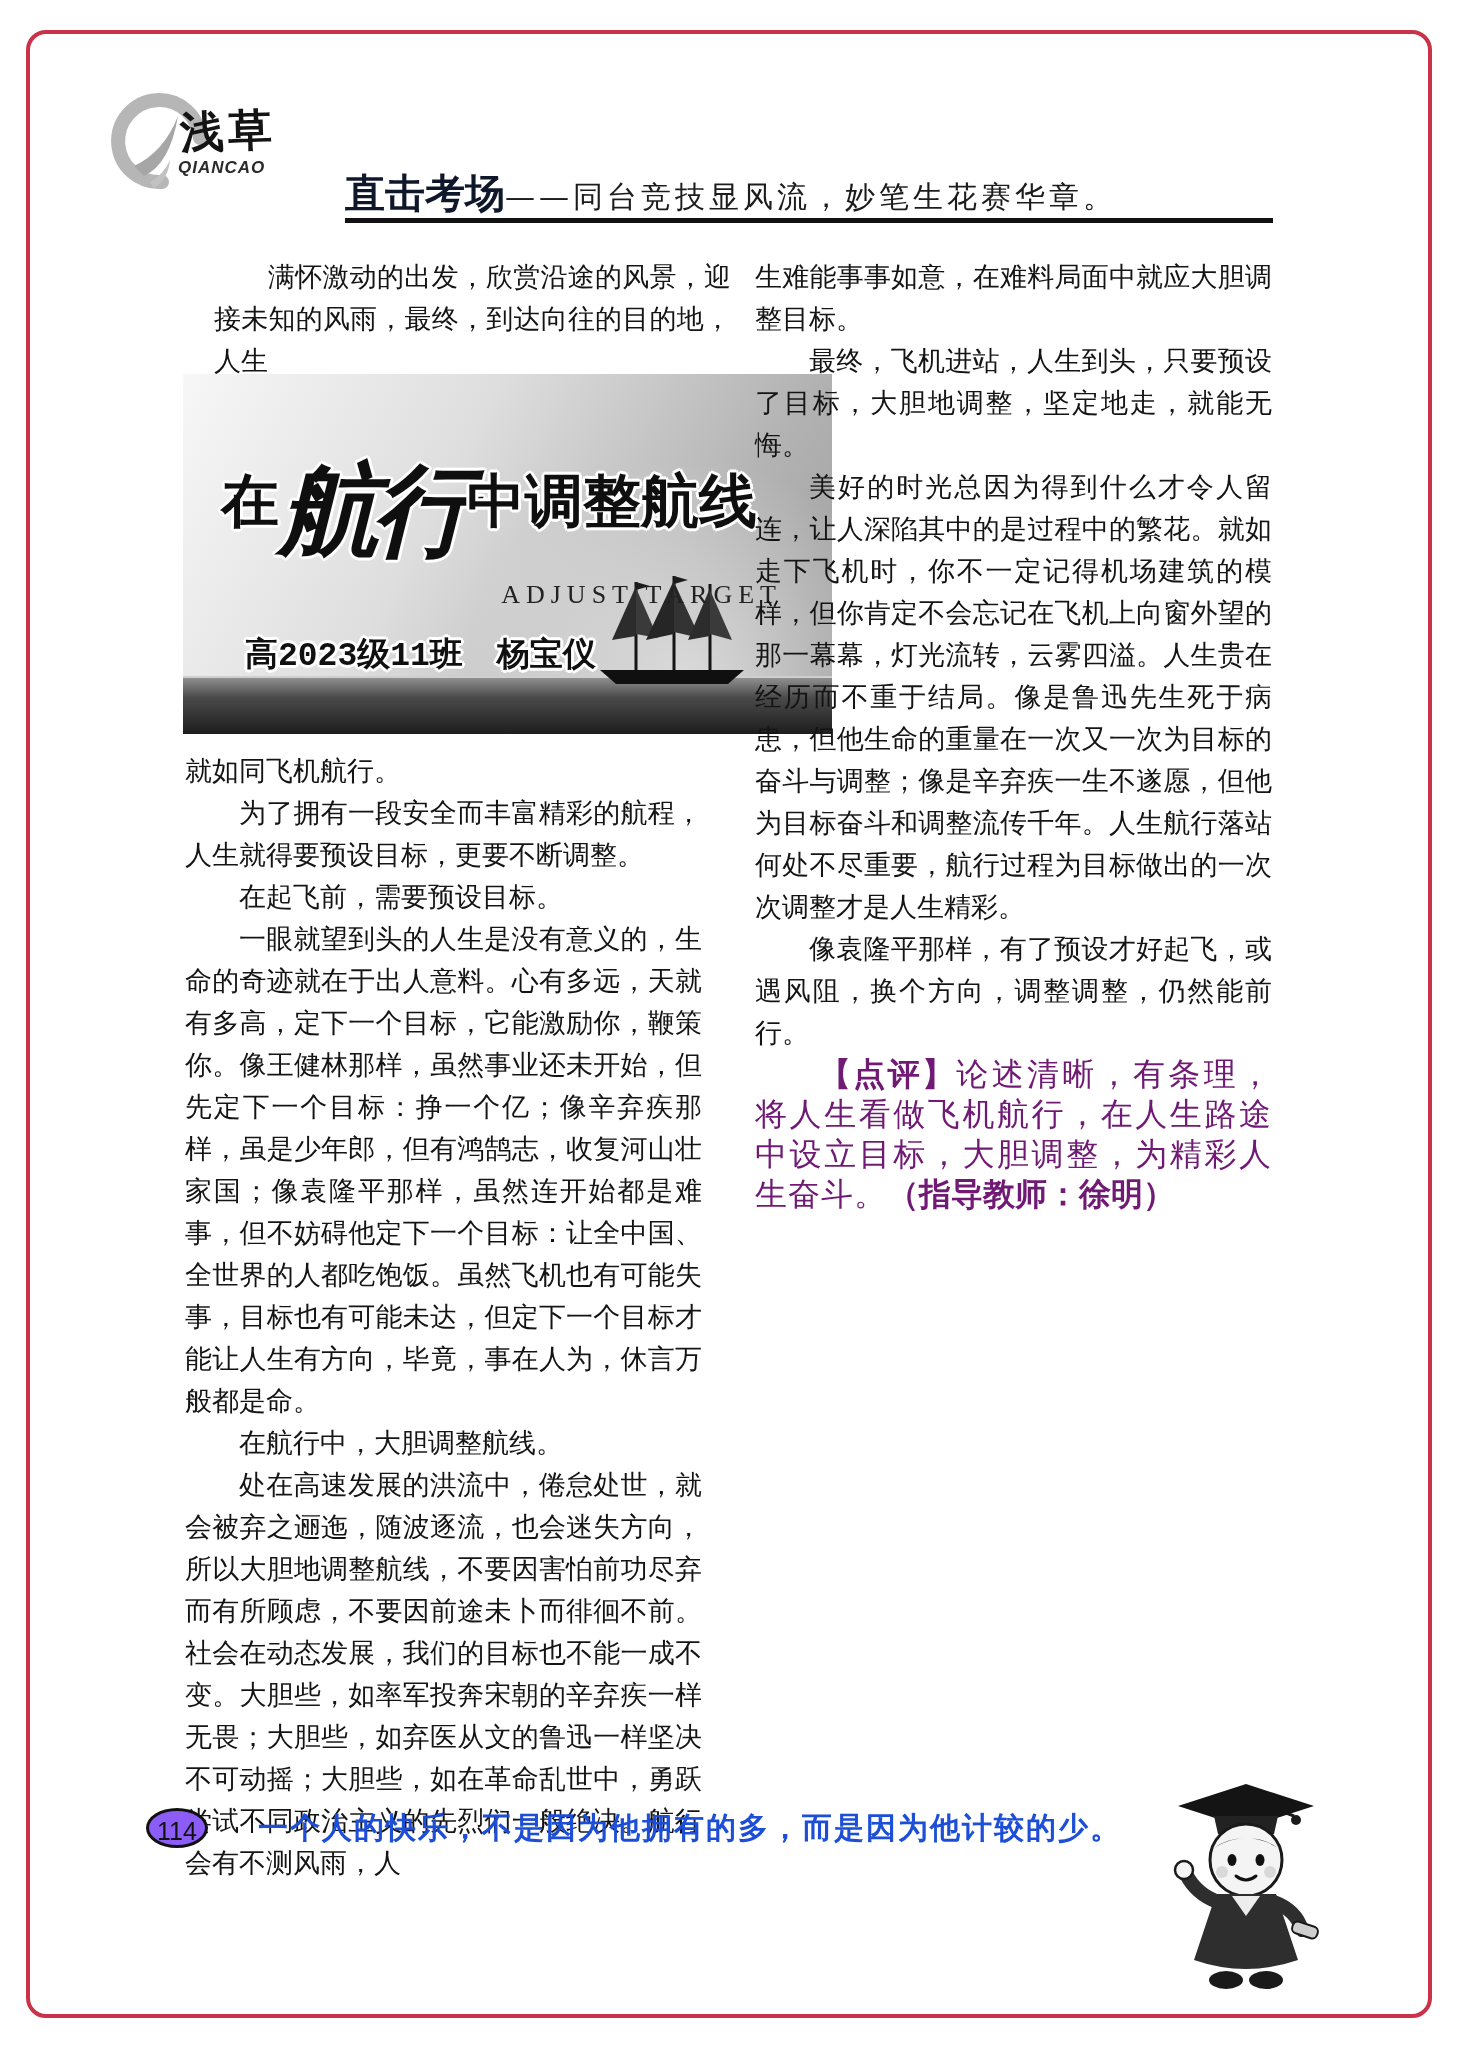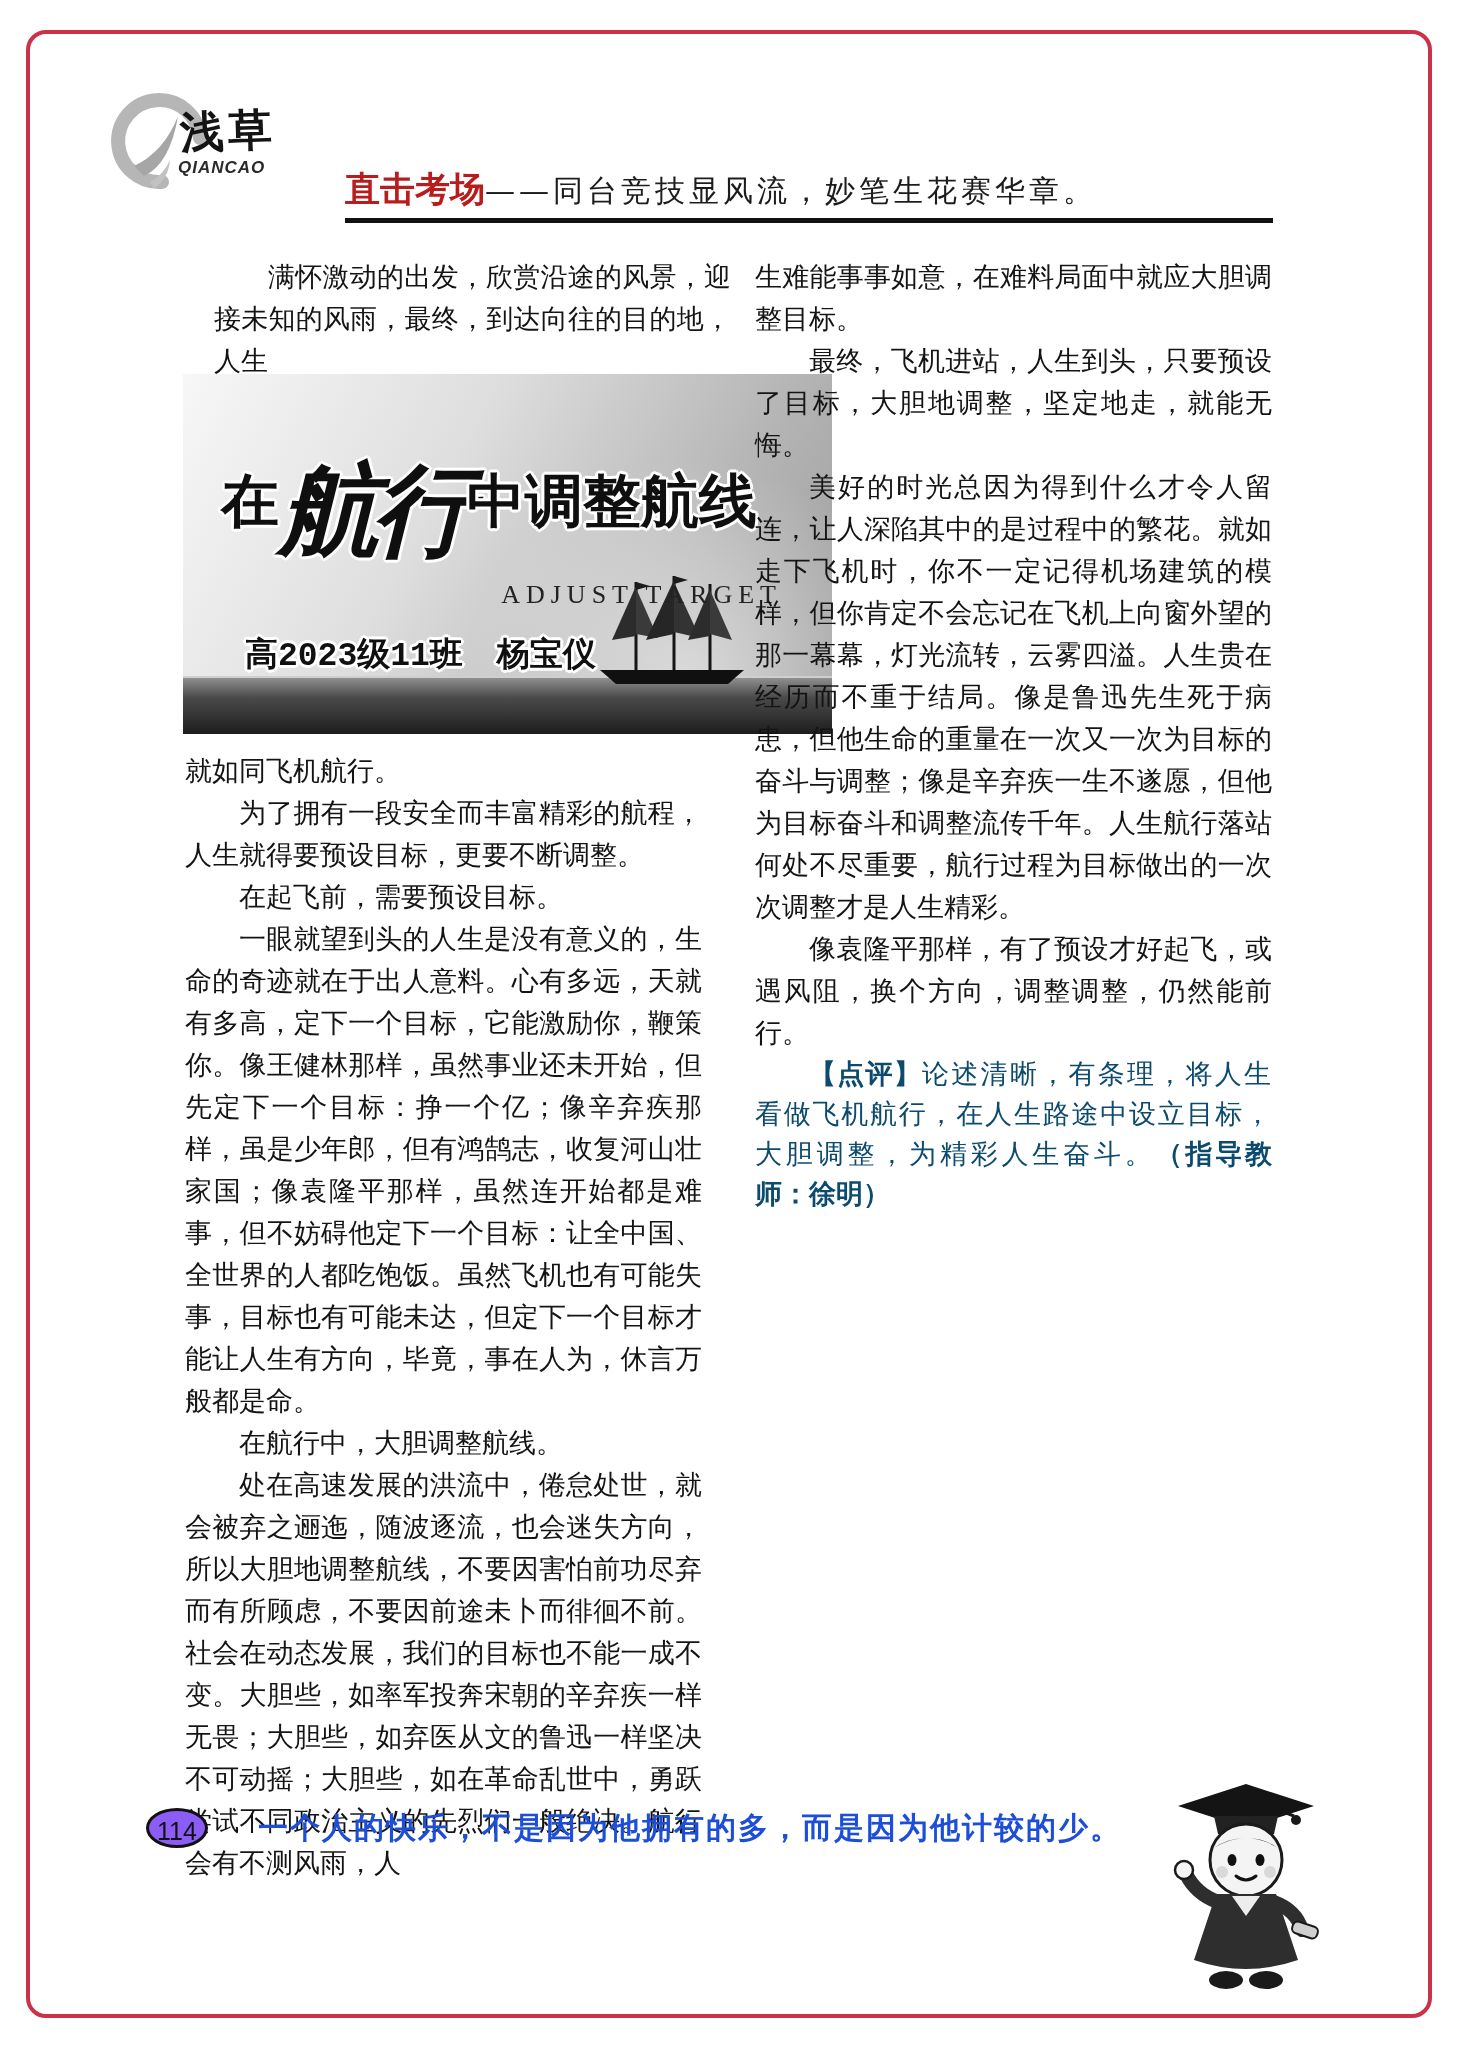--- a/index.html
+++ b/index.html
@@ -23,21 +23,21 @@
     position:absolute;left:74px;top:72px;font-family:"Liberation Sans",sans-serif;
     font-style:italic;font-weight:bold;font-size:17px;color:#2a2a2a;letter-spacing:1px;
   }
   
   .header{
     position:absolute;left:345px;top:166px;width:928px;height:52px;
     border-bottom:5px solid #111;white-space:nowrap;
   }
   .section-title{
     font-family:"Liberation Sans",sans-serif;font-weight:bold;
-    font-size:35px;color:#b91c1c;
+    font-size:40px;color:#0f172a;
   }
   .section-tagline{
     font-family:"DejaVu Serif",serif;font-size:30px;color:#1c1c1c;letter-spacing:4px;
   }
   
   .col{position:absolute;width:517px;font-size:27px;line-height:42px;
        text-align:justify;color:#141414;}
   .col p{margin:0;text-indent:2em;}
   .col p.noindent{text-indent:0;}
   #intro{left:185px;top:256px;margin-left:29px;}
@@ -76,22 +76,22 @@
     font-size:26px;letter-spacing:6px;color:#222;
   }
   .fig-byline{
     position:absolute;left:62px;top:258px;font-family:Liberation Mono, monospace;
     font-weight:bold;font-size:33px;color:#101010;white-space:nowrap;
   }
   .fig-byline .author{margin-left:34px;}
   .fig-ship{position:absolute;right:82px;bottom:48px;}
   
   .comment{
-    margin-top:36px;font-family:"DejaVu Serif",serif;font-size:27px;
-    line-height:40px;letter-spacing:1px;color:#0c4a6e;
+    margin-top:36px;font-family:"DejaVu Serif",serif;font-size:32px;
+    line-height:40px;letter-spacing:1px;color:#701a75;
   }
   .comment .cm-label,.comment .cm-teacher{
     font-family:"Liberation Sans",sans-serif;font-weight:bold;letter-spacing:0;
   }
   
   .page-badge{
     position:absolute;left:146px;top:1808px;width:62px;height:40px;
     border:3px solid #111;border-radius:50%;text-align:center;line-height:40px;
     font-family:"Liberation Sans",sans-serif;font-size:25px;color:#111;
     box-sizing:border-box;background:#8b5cf6;

